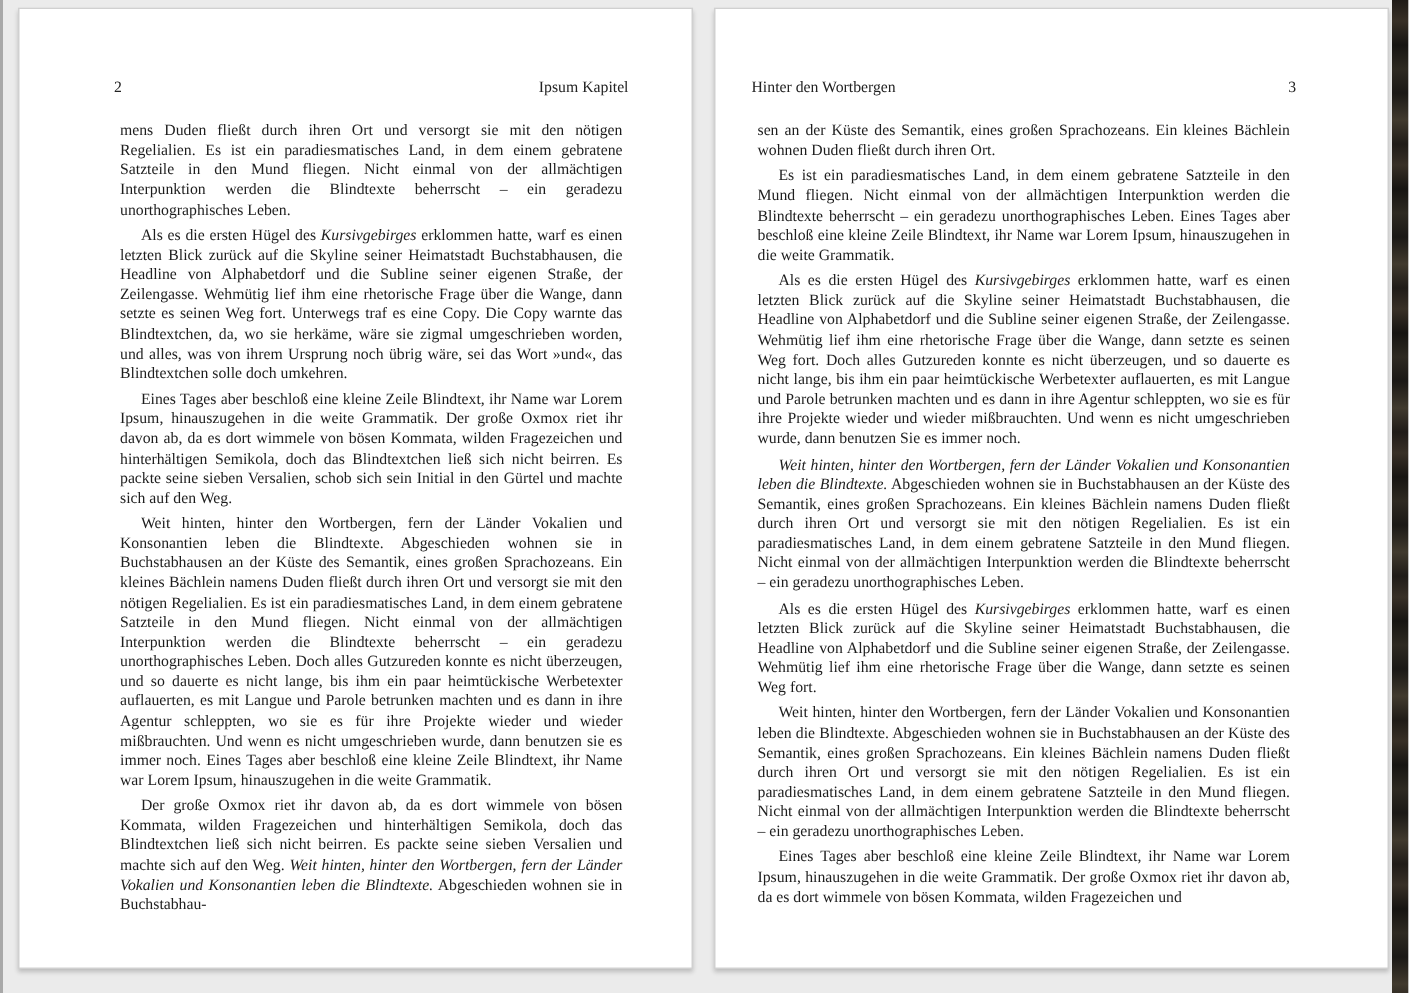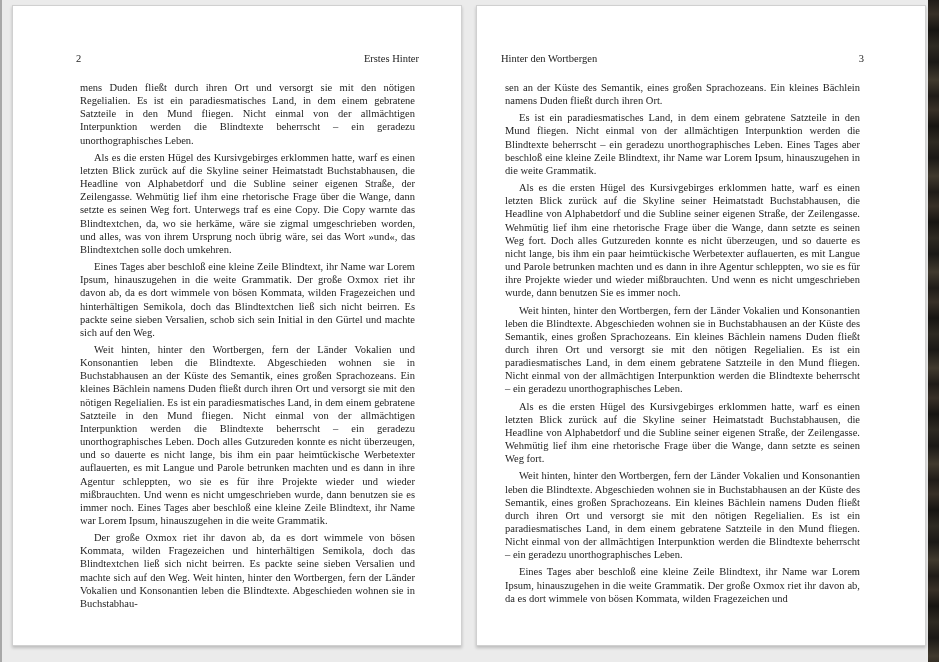--- a/index.html
+++ b/index.html
@@ -42,49 +42,49 @@
   .page-body {
     font-size: 10.5px;
     line-height: 13.15px;
     text-align: justify;
     hyphens: auto;
     -webkit-hyphens: auto;
     color: #1d1d1d;
   }
   .page-body p { margin: 4px; }
   .page-body p.indent { text-indent: 14px; }
-  .it { }
+  .it { font-style: italic; }
 </style>
 </head>
 <body>
 
 <div class="stage">
   <div class="left-edge-line"></div>
 
   <div class="page page-left">
     <div class="page-header">
       <span>2</span>
-      <span>Erstes Hinter</span>
+      <span>Ipsum Kapitel</span>
     </div>
     <div class="page-body">
         <p><span>mens Duden fließt durch ihren Ort und versorgt sie mit den nötigen Regelialien. Es ist ein paradiesmatisches Land, in dem einem gebratene Satzteile in den Mund fliegen. Nicht einmal von der allmächtigen Interpunktion werden die Blindtexte beherrscht – ein geradezu unorthographisches Leben.</span></p>
         <p class="indent"><span>Als es die ersten Hügel des </span><span class="it">Kursivgebirges</span><span> erklommen hatte, warf es einen letzten Blick zurück auf die Skyline seiner Heimatstadt Buchstabhausen, die Headline von Alphabetdorf und die Subline seiner eigenen Straße, der Zeilengasse. Wehmütig lief ihm eine rhetorische Frage über die Wange, dann setzte es seinen Weg fort. Unterwegs traf es eine Copy. Die Copy warnte das Blindtextchen, da, wo sie herkäme, wäre sie zigmal umgeschrieben worden, und alles, was von ihrem Ursprung noch übrig wäre, sei das Wort »und«, das Blindtextchen solle doch umkehren.</span></p>
         <p class="indent"><span>Eines Tages aber beschloß eine kleine Zeile Blindtext, ihr Name war Lorem Ipsum, hinauszugehen in die weite Grammatik. Der große Oxmox riet ihr davon ab, da es dort wimmele von bösen Kommata, wilden Fragezeichen und hinterhältigen Semikola, doch das Blindtextchen ließ sich nicht beirren. Es packte seine sieben Versalien, schob sich sein Initial in den Gürtel und machte sich auf den Weg.</span></p>
         <p class="indent"><span>Weit hinten, hinter den Wortbergen, fern der Länder Vokalien und Konsonantien leben die Blindtexte. Abgeschieden wohnen sie in Buchstabhausen an der Küste des Semantik, eines großen Sprachozeans. Ein kleines Bächlein namens Duden fließt durch ihren Ort und versorgt sie mit den nötigen Regelialien. Es ist ein paradiesmatisches Land, in dem einem gebratene Satzteile in den Mund fliegen. Nicht einmal von der allmächtigen Interpunktion werden die Blindtexte beherrscht – ein geradezu unorthographisches Leben. Doch alles Gutzureden konnte es nicht überzeugen, und so dauerte es nicht lange, bis ihm ein paar heimtückische Werbetexter auflauerten, es mit Langue und Parole betrunken machten und es dann in ihre Agentur schleppten, wo sie es für ihre Projekte wieder und wieder mißbrauchten. Und wenn es nicht umgeschrieben wurde, dann benutzen sie es immer noch. Eines Tages aber beschloß eine kleine Zeile Blindtext, ihr Name war Lorem Ipsum, hinauszugehen in die weite Grammatik.</span></p>
         <p class="indent"><span>Der große Oxmox riet ihr davon ab, da es dort wimmele von bösen Kommata, wilden Fragezeichen und hinterhältigen Semikola, doch das Blindtextchen ließ sich nicht beirren. Es packte seine sieben Versalien und machte sich auf den Weg. </span><span class="it">Weit hinten, hinter den Wortbergen, fern der Länder Vokalien und Konsonantien leben die Blindtexte.</span><span> Abgeschieden wohnen sie in Buchstabhau-</span></p>
       </div>
   </div>
 
   <div class="page page-right">
     <div class="page-header">
       <span>Hinter den Wortbergen</span>
       <span>3</span>
     </div>
     <div class="page-body">
-        <p><span>sen an der Küste des Semantik, eines großen Sprachozeans. Ein kleines Bächlein namens Duden fließt durch ihren Ort.</span></p>
+        <p><span>sen an der Küste des Semantik, eines großen Sprachozeans. Ein kleines Bächlein wohnen Duden fließt durch ihren Ort.</span></p>
         <p class="indent"><span>Es ist ein paradiesmatisches Land, in dem einem gebratene Satzteile in den Mund fliegen. Nicht einmal von der allmächtigen Interpunktion werden die Blindtexte beherrscht – ein geradezu unorthographisches Leben. Eines Tages aber beschloß eine kleine Zeile Blindtext, ihr Name war Lorem Ipsum, hinauszugehen in die weite Grammatik.</span></p>
         <p class="indent"><span>Als es die ersten Hügel des </span><span class="it">Kursivgebirges</span><span> erklommen hatte, warf es einen letzten Blick zurück auf die Skyline seiner Heimatstadt Buchstabhausen, die Headline von Alphabetdorf und die Subline seiner eigenen Straße, der Zeilengasse. Wehmütig lief ihm eine rhetorische Frage über die Wange, dann setzte es seinen Weg fort. Doch alles Gutzureden konnte es nicht überzeugen, und so dauerte es nicht lange, bis ihm ein paar heimtückische Werbetexter auflauerten, es mit Langue und Parole betrunken machten und es dann in ihre Agentur schleppten, wo sie es für ihre Projekte wieder und wieder mißbrauchten. Und wenn es nicht umgeschrieben wurde, dann benutzen Sie es immer noch.</span></p>
         <p class="indent"><span class="it">Weit hinten, hinter den Wortbergen, fern der Länder Vokalien und Konsonantien leben die Blindtexte.</span><span> Abgeschieden wohnen sie in Buchstabhausen an der Küste des Semantik, eines großen Sprachozeans. Ein kleines Bächlein namens Duden fließt durch ihren Ort und versorgt sie mit den nötigen Regelialien. Es ist ein paradiesmatisches Land, in dem einem gebratene Satzteile in den Mund fliegen. Nicht einmal von der allmächtigen Interpunktion werden die Blindtexte beherrscht – ein geradezu unorthographisches Leben.</span></p>
         <p class="indent"><span>Als es die ersten Hügel des </span><span class="it">Kursivgebirges</span><span> erklommen hatte, warf es einen letzten Blick zurück auf die Skyline seiner Heimatstadt Buchstabhausen, die Headline von Alphabetdorf und die Subline seiner eigenen Straße, der Zeilengasse. Wehmütig lief ihm eine rhetorische Frage über die Wange, dann setzte es seinen Weg fort.</span></p>
         <p class="indent"><span>Weit hinten, hinter den Wortbergen, fern der Länder Vokalien und Konsonantien leben die Blindtexte. Abgeschieden wohnen sie in Buchstabhausen an der Küste des Semantik, eines großen Sprachozeans. Ein kleines Bächlein namens Duden fließt durch ihren Ort und versorgt sie mit den nötigen Regelialien. Es ist ein paradiesmatisches Land, in dem einem gebratene Satzteile in den Mund fliegen. Nicht einmal von der allmächtigen Interpunktion werden die Blindtexte beherrscht – ein geradezu unorthographisches Leben.</span></p>
         <p class="indent"><span>Eines Tages aber beschloß eine kleine Zeile Blindtext, ihr Name war Lorem Ipsum, hinauszugehen in die weite Grammatik. Der große Oxmox riet ihr davon ab, da es dort wimmele von bösen Kommata, wilden Fragezeichen und</span></p>
       </div>
   </div>
 
   <div class="desktop-strip"></div>

